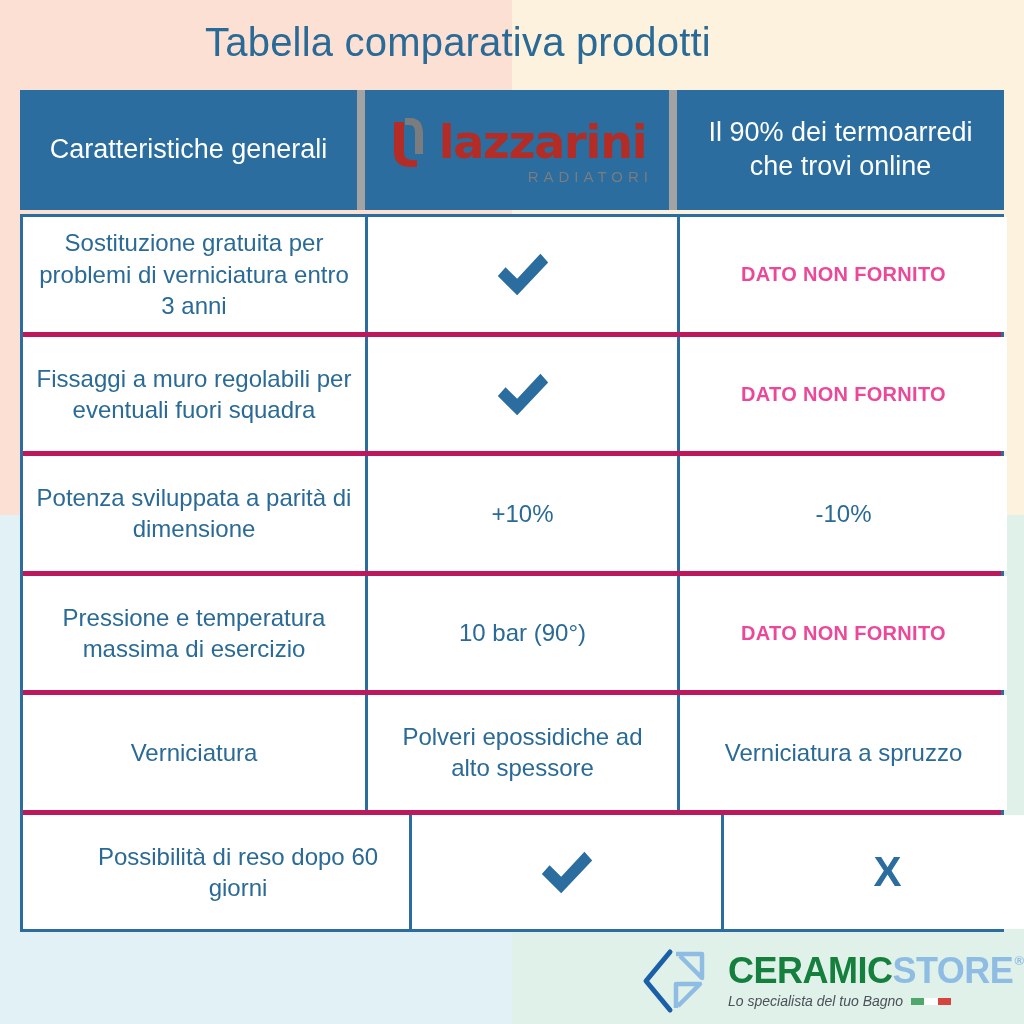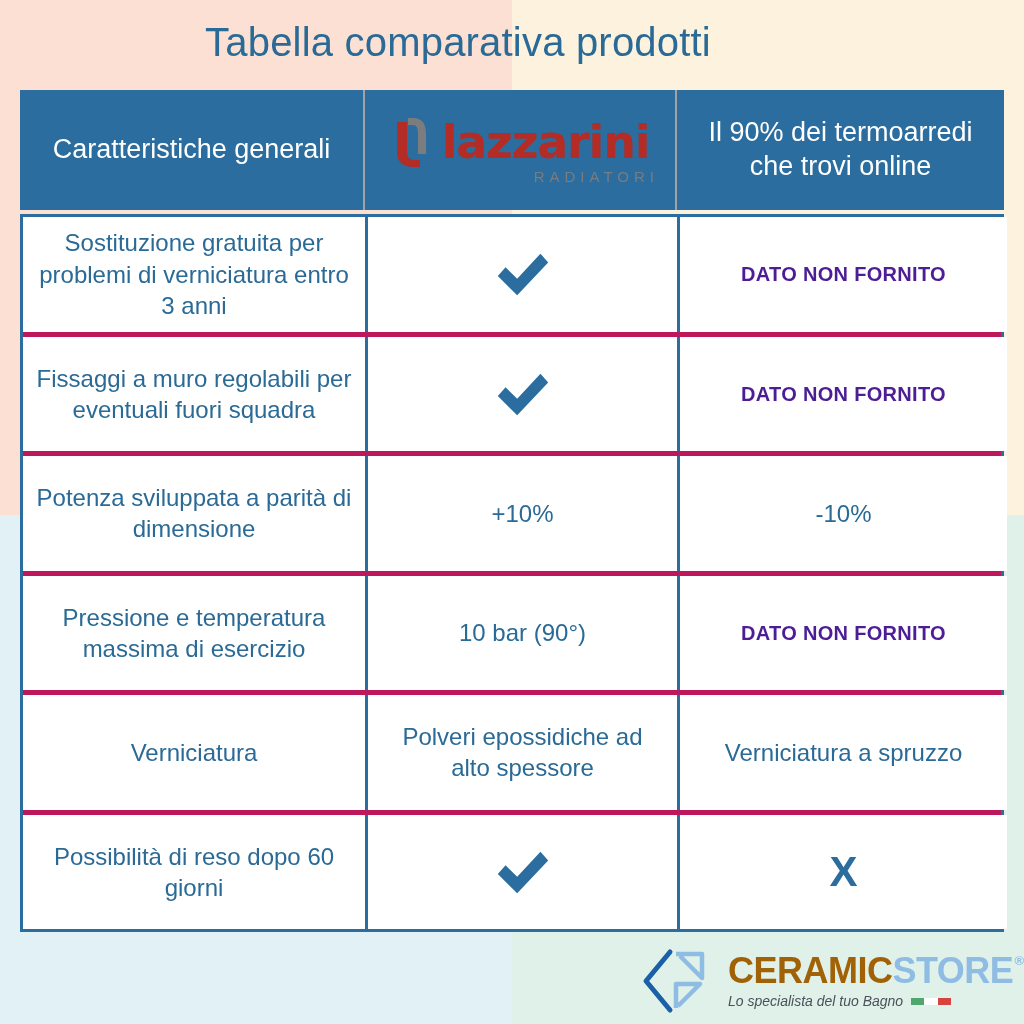--- a/index.html
+++ b/index.html
@@ -45,57 +45,57 @@
   #table-header { height:120px; }
   .hcell {
     background:#2A6D9E;
     color:#ffffff;
     display:flex; align-items:center; justify-content:center;
     text-align:center;
     font-size:27px;
     font-weight:400;
     line-height:1.25;
     padding:4px 10px;
-    border-right:2px solid #a3a3a3;
+    border-right:8px solid #a3a3a3;
   }
   .hcell:last-child { border-right:none; }
 
   
   .c1 { width:345px; flex:0 0 345px; }
   .c2 { width:312px; flex:0 0 312px; }
   .c3 { width:327px; flex:0 0 327px; }
 
   
   #header-gap { height:4px; width:100%; background:transparent; }
 
   
   #table-body {
     flex:1;
     display:flex; flex-direction:column;
     border:3px solid #2A6D9E;
     background:#ffffff;
   }
   .drow { flex:1 1 0; display:flex; border-bottom:5px solid #be185d; }
-  .drow:last-child { border-bottom:none; }
+  .drow:last-child { border-bottom:none;padding-left:44px; }
 
   .dcell {
     display:flex; align-items:center; justify-content:center;
     text-align:center;
     padding:6px 12px;
     color:#2A6A96;
     font-size:24px;
     font-weight:400;
     line-height:1.3;
     border-right:3px solid #2A6D9E;
     background:#ffffff;
   }
   .dcell:last-child { border-right:none; }
 
   .dcell.feature { font-size:24px; }
-  .dcell.na { font-weight:bold; font-size:20px; color:#4c1d95; letter-spacing:.3px; }
+  .dcell.na { font-weight:bold; font-size:20px; color:#ec4899; letter-spacing:.3px; }
 
   
   .check-icon { width:62px; height:62px; display:block; }
   .x-mark { font-size:42px; font-weight:bold; color:#2A6D9E; line-height:1; }
 
   
   #lazzarini-logo {
     display:flex; flex-direction:column; align-items:center; justify-content:center;
     width:100%;
   }
@@ -114,21 +114,21 @@
   #footer-logo {
     position:absolute; z-index:5;
     left:640px; top:944px;
     display:flex; align-items:center; gap:14px;
   }
   #ceramicstore-text { display:flex; flex-direction:column; }
   #ceramicstore-wordmark {
     font-size:36px; font-weight:bold; line-height:1;
     letter-spacing:-.5px; display:flex; align-items:flex-start;
   }
-  .cs-dark  { color:#a16207; }
+  .cs-dark  { color:#15803d; }
   .cs-light { color:#8FBCE3; }
   .cs-reg   { font-size:13px; color:#8FBCE3; margin-left:1px; margin-top:1px; }
   #ceramicstore-tagline {
     font-size:14px; font-style:italic; color:#4A5158;
     margin-top:4px; display:flex; align-items:center; gap:8px;
   }
   #italian-flag { display:flex; width:40px; height:7px; }
   .flag-green { flex:1; background:#4FA76B; }
   .flag-white { flex:1; background:#ffffff; }
   .flag-red   { flex:1; background:#D7443E; }

